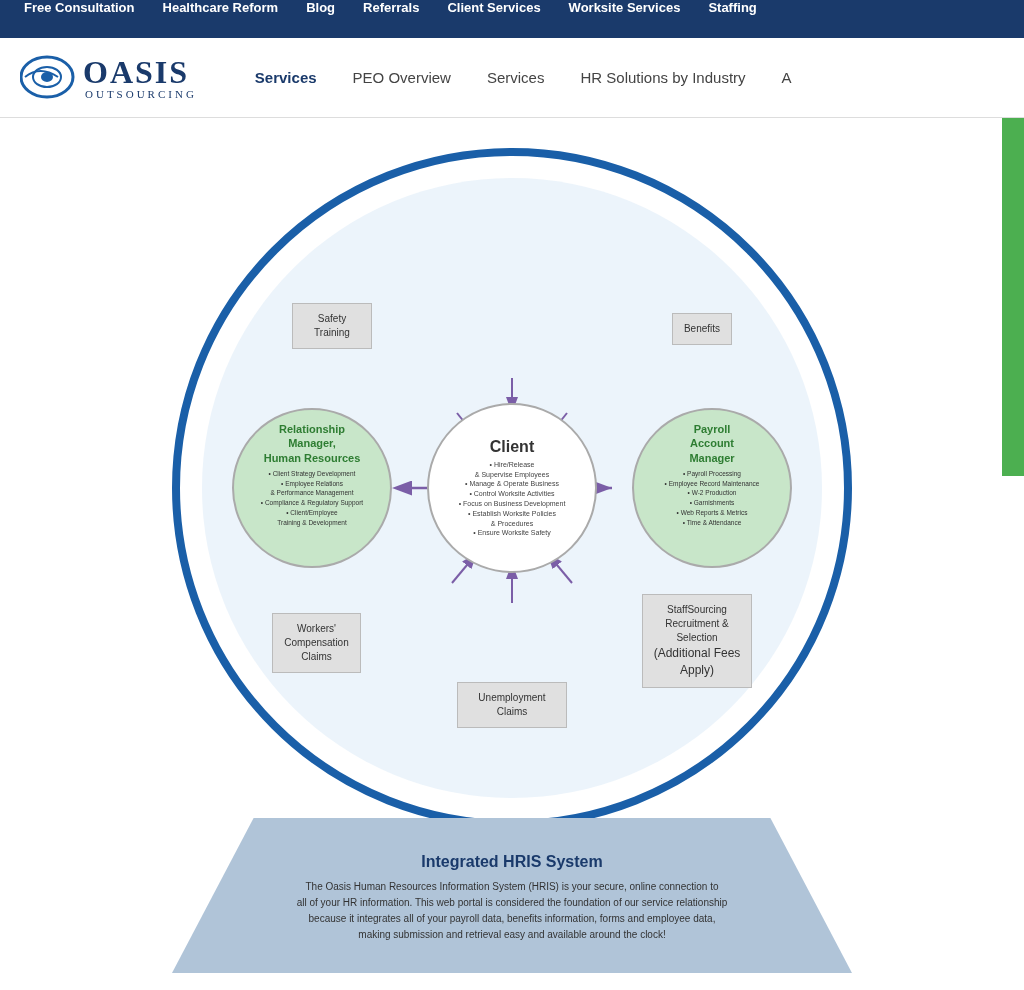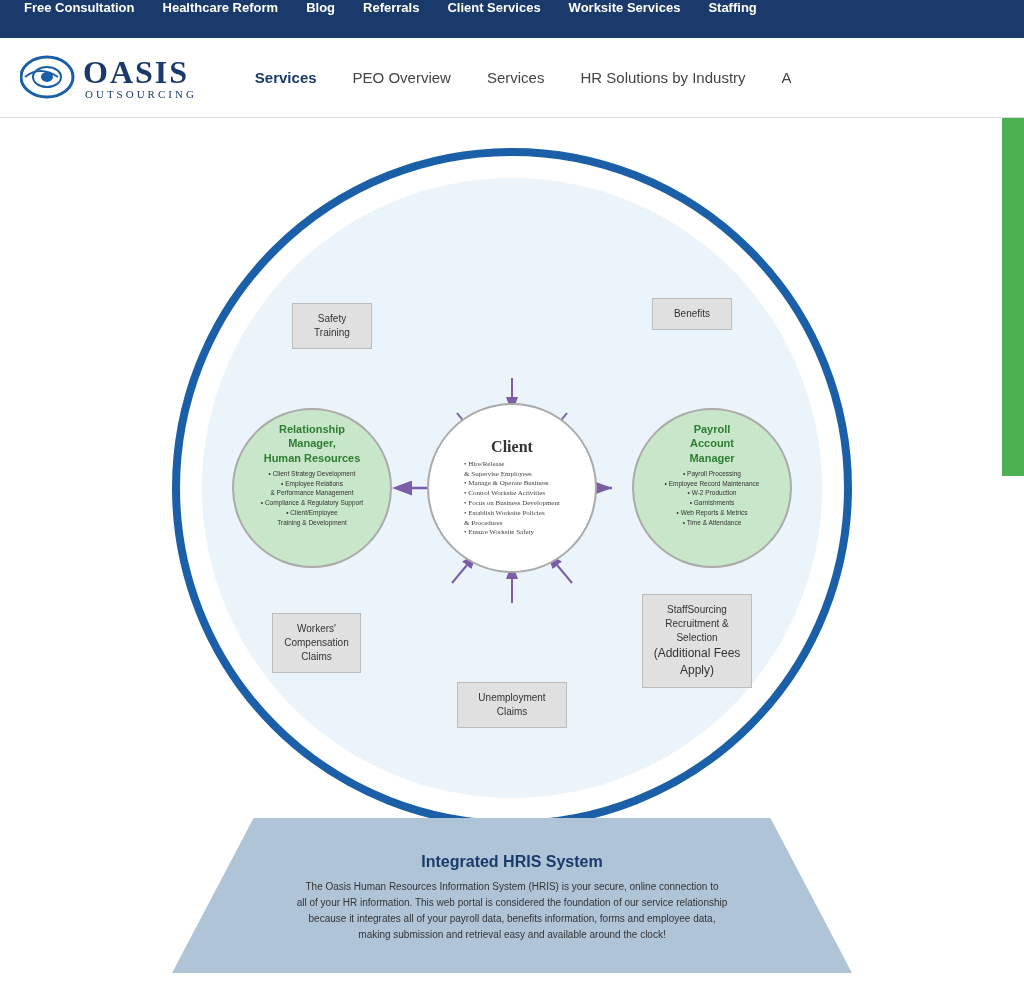--- a/index.html
+++ b/index.html
@@ -142,24 +142,23 @@
       transform: translate(-50%, -50%);
       width: 170px;
       height: 170px;
       border-radius: 50%;
       background: #fff;
       border: 2px solid #aaa;
       display: flex;
       flex-direction: column;
       align-items: center;
       justify-content: center;
-      text-align: left;
+      text-align: center;
       padding: 10px;
       z-index: 10;
-      font-family: Liberation Serif, serif;
     }
     .center-circle .title {
       font-size: 16px;
       font-weight: bold;
       color: #333;
       margin-bottom: 4px;
     }
     .center-circle .bullets {
       font-size: 7px;
       color: #444;
@@ -340,21 +339,21 @@
         <div class="gc-title">Relationship<br>Manager,<br>Human Resources</div>
         <div class="gc-bullets">• Client Strategy Development<br>• Employee Relations<br>&amp; Performance Management<br>• Compliance &amp; Regulatory Support<br>• Client/Employee<br>Training &amp; Development</div>
       </div>
 
       <div class="green-circle pam-circle">
         <div class="gc-title">Payroll<br>Account<br>Manager</div>
         <div class="gc-bullets">• Payroll Processing<br>• Employee Record Maintenance<br>• W-2 Production<br>• Garnishments<br>• Web Reports &amp; Metrics<br>• Time &amp; Attendance</div>
       </div>
 
 
-      <div class="service-box" style="top: 150px; right: 120px; width: 80px;">
+      <div class="service-box" style="top: 165px; right: 120px; width: 60px;">
         Benefits
       </div>
 
       <div class="service-box" style="top: 155px; left: 120px; width: 80px;">
         Safety<br>Training
       </div>
 
       <div class="service-box" style="bottom: 155px; left: 100px; width: 89px;">
         Workers'<br>Compensation<br>Claims
       </div>

